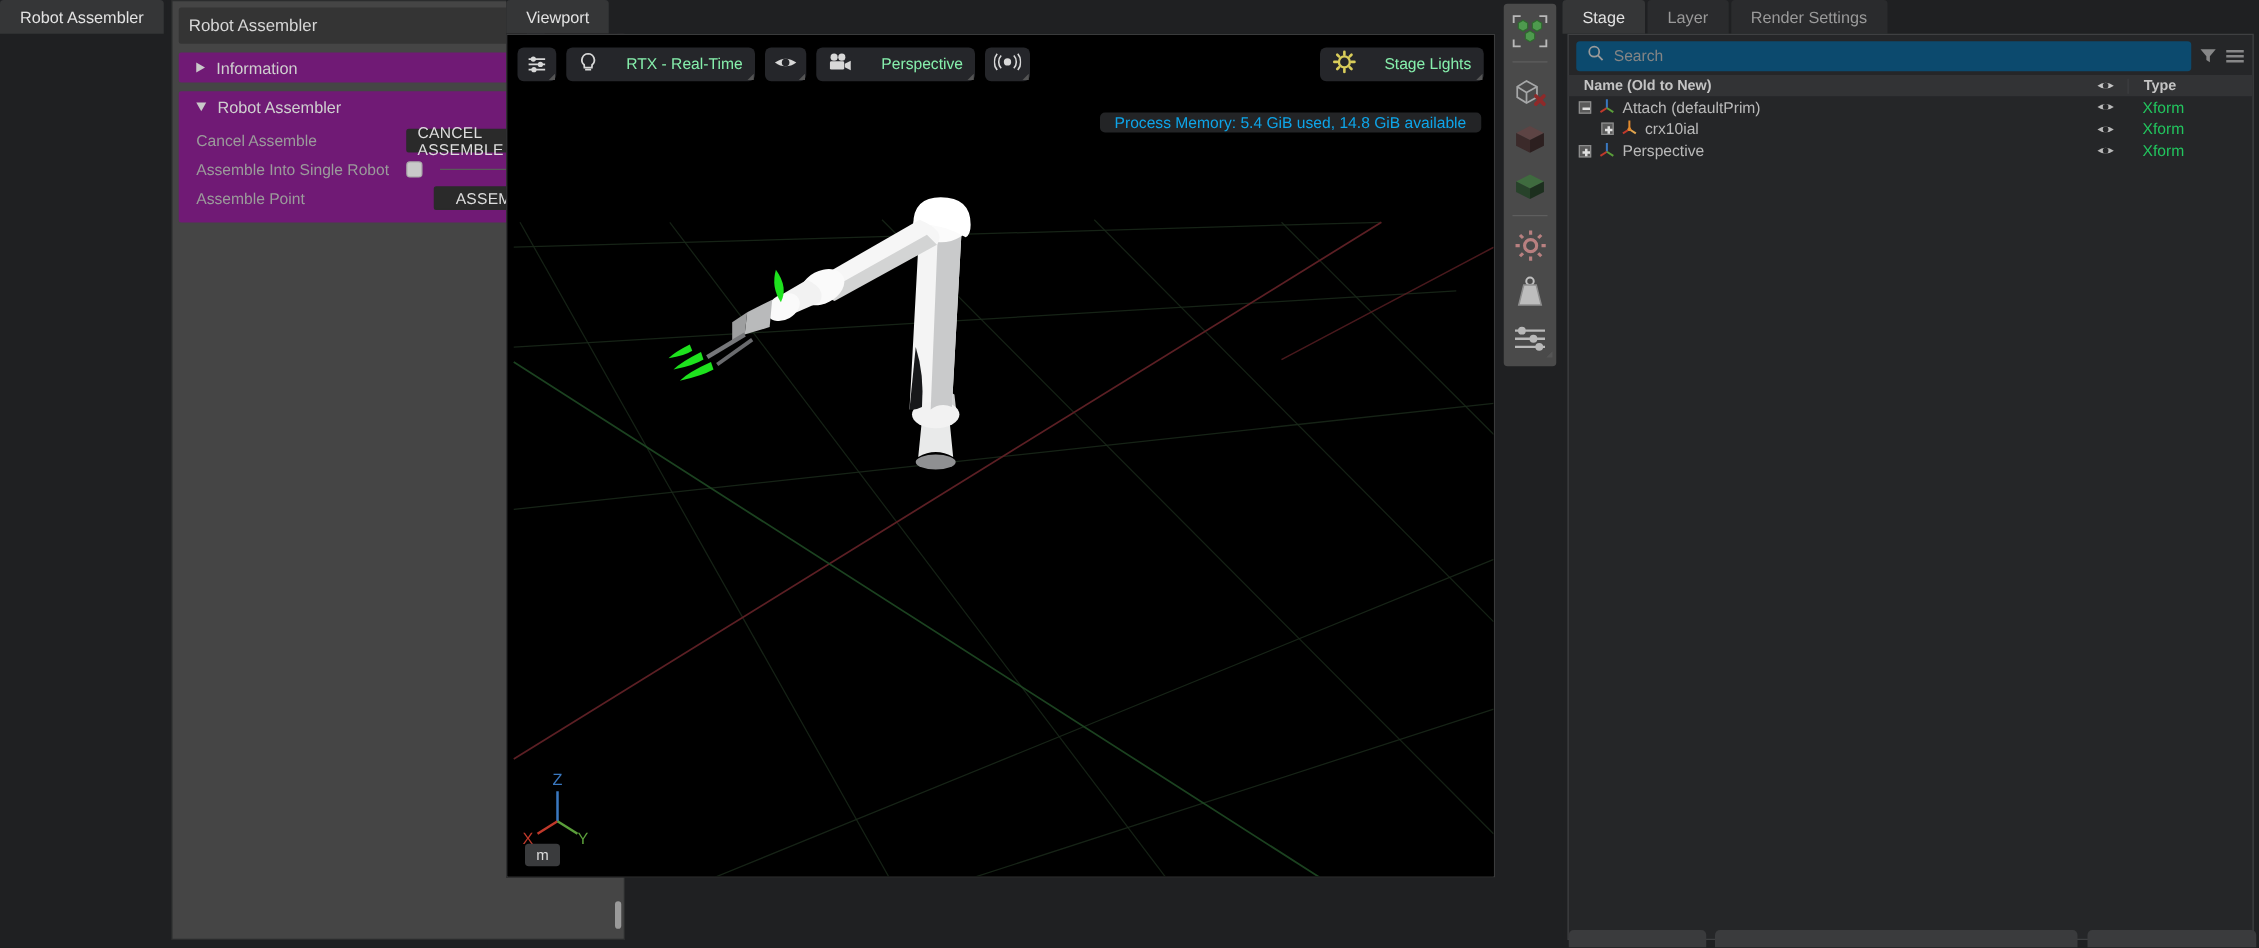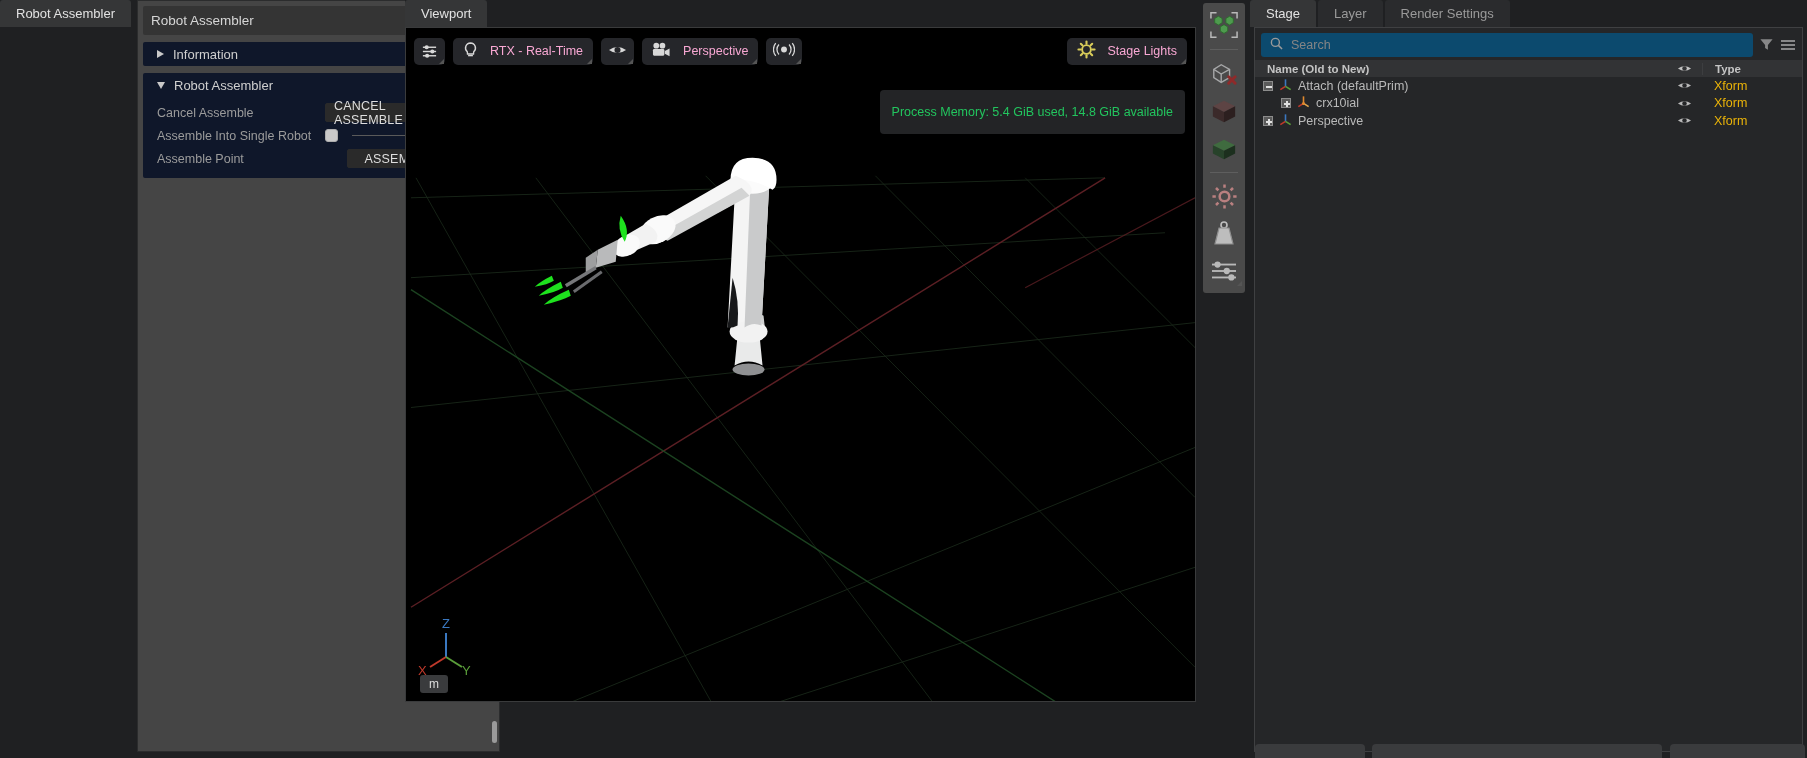--- a/index.html
+++ b/index.html
@@ -36,21 +36,21 @@
   .lp-header {
     height: 29px; margin: 5px 5px 0 5px; background: #343434;
     display: flex; align-items: center; padding: 0 8px;
     border-radius: 2px;
   }
   .lp-header-title { font-size: 13.5px; color: #d6d6d6; flex: 1; }
   .lp-header-icons { display: flex; gap: 10px; align-items: center; }
   .hicon { width: 15px; height: 15px; opacity: .82; cursor: pointer; }
 
   .section {
-    margin: 7px 5px 0 5px; background: #0f172a; border-radius: 2px;
+    margin: 7px 5px 0 5px; background: #701a75; border-radius: 2px;
     padding: 0;
   }
   .section-head {
     height: 24px; display: flex; align-items: center; gap: 9px;
     padding-left: 14px; font-size: 13px; color: #cfcfcf;
     cursor: pointer;
   }
   .tri { width: 0; height: 0; }
   .tri.right { border-left: 7px solid #c9c9c9; border-top: 4.5px solid transparent; border-bottom: 4.5px solid transparent; }
   .tri.down  { border-top: 7px solid #c9c9c9; border-left: 4.5px solid transparent; border-right: 4.5px solid transparent; }
@@ -93,35 +93,35 @@
     background: #000; border: 1px solid #3a3b3c; overflow: hidden;
   }
   .vp-canvas { position: absolute; inset: 0; background: #000; }
 
   .vp-toolbar {
     position: absolute; left: 8px; top: 8px; right: 8px; height: 30px;
     display: flex; align-items: center; gap: 8px; z-index: 6;
   }
   .vt-btn {
     background: #25262a; border-radius: 5px; height: 27px;
-    display: inline-flex; align-items: center; gap: 12px;
+    display: inline-flex; align-items: center; gap: 23px;
     padding: 0 10px; cursor: pointer; position: relative;
-    font-size: 12.5px; color: #f9a8d4;
+    font-size: 12.5px; color: #86efac;
   }
   .vt-btn.sq { padding: 0 7px; }
   .corner::after {
     content: ""; position: absolute; right: 1px; bottom: 1px;
     width: 0; height: 0; border-left: 5px solid transparent; border-bottom: 5px solid #555;
   }
   .spacer { flex: 1; }
 
   .mem-tip {
     position: absolute; right: 10px; top: 62px; z-index: 7;
-    background: #232426; color: #22c55e; font-size: 12.5px;
-    border-radius: 4px; padding: 15px 12px; white-space: nowrap;
+    background: #232426; color: #0ea5e9; font-size: 12.5px;
+    border-radius: 4px; padding: 1px 12px; white-space: nowrap;
   }
 
   .gizmo { position: absolute; left: 10px; bottom: 18px; width: 64px; height: 70px; z-index: 6; }
   .unit-chip {
     position: absolute; left: 14px; bottom: 8px; z-index: 6;
     background: #3a3b3d; color: #dcdcdc; font-size: 12px;
     padding: 2px 9px; border-radius: 3px;
   }
 
   
@@ -169,21 +169,21 @@
   .th-eye { width: 36px; display: flex; justify-content: center; }
   .th-type { width: 100px; padding-left: 12px; border-left: 1px solid #3d3e40; }
 
   .tree-rows { flex: 1; overflow: hidden; }
   .tree-row {
     height: 17.5px; display: flex; align-items: center;
     font-size: 12.5px; color: #b9b9b9; cursor: pointer;
   }
   .tr-name { flex: 1; display: flex; align-items: center; gap: 5px; }
   .tr-eye { width: 36px; display: flex; justify-content: center; }
-  .tr-type { width: 100px; padding-left: 12px; color: #eab308; }
+  .tr-type { width: 100px; padding-left: 12px; color: #22c55e; }
   .expander {
     width: 10px; height: 10px; border: 1px solid #8c8c8c; background: #5a5a5a;
     position: relative; flex-shrink: 0; cursor: pointer;
   }
   .expander::before {
     content: ""; position: absolute; left: 2px; top: 4px; width: 6px; height: 2px; background: #e0e0e0;
   }
   .expander.plus::after {
     content: ""; position: absolute; left: 4px; top: 2px; width: 2px; height: 6px; background: #e0e0e0;
   }

